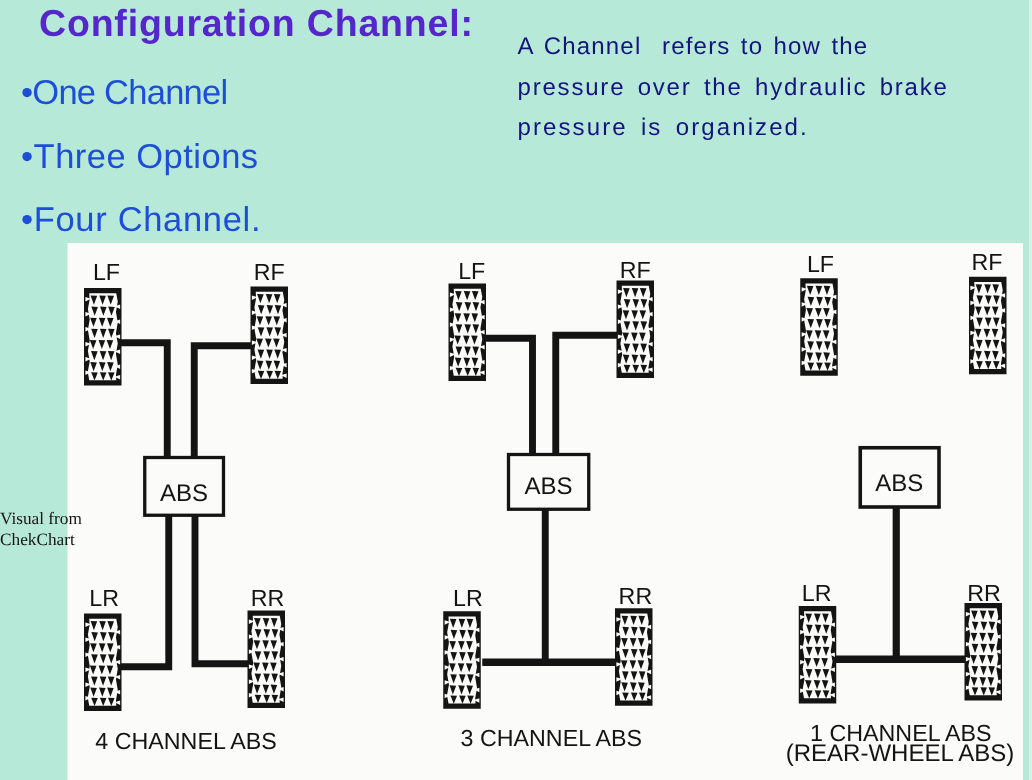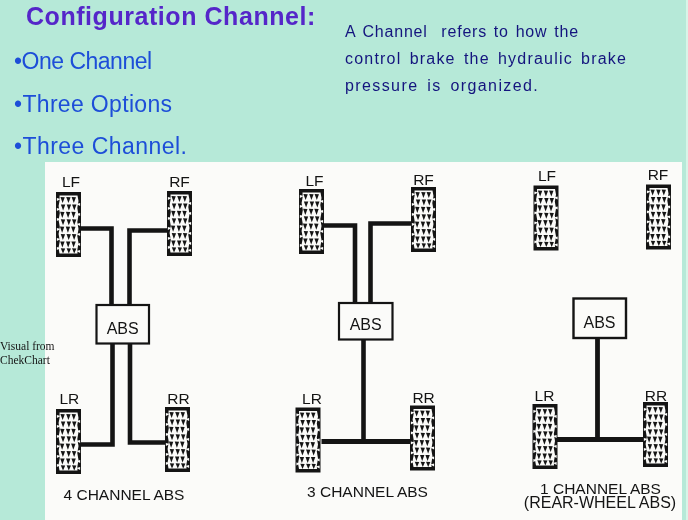--- a/index.html
+++ b/index.html
@@ -121,16 +121,16 @@
     <text x="656" y="400.5">RR</text>
     <text x="599.5" y="327.5" font-size="16">ABS</text>
     <text x="600.5" y="494">1 CHANNEL ABS</text>
     <text x="600" y="507.5" font-size="16">(REAR-WHEEL ABS)</text>
   </g>
 </svg>
 
 <div class="title">Configuration Channel:</div>
 <div class="bullet" style="top:47.5px;letter-spacing:-0.5px;">•One Channel</div>
 <div class="bullet" style="top:90.5px;letter-spacing:0.33px;">•Three Options</div>
-<div class="bullet" style="top:133px;letter-spacing:0.45px;">•Three Channel.</div>
-<div class="rtext"><span class="l1">A Channel&nbsp; refers to how the</span><br><span class="l2">control brake the hydraulic brake</span><br><span class="l3">pressure is organized.</span></div>
+<div class="bullet" style="top:133px;letter-spacing:0.45px;">•Four Channel.</div>
+<div class="rtext"><span class="l1">A Channel&nbsp; refers to how the</span><br><span class="l2">pressure over the hydraulic brake</span><br><span class="l3">pressure is organized.</span></div>
 <div class="visual">Visual from<br>ChekChart</div>
 <div class="edge"></div>
 
 </body></html>

